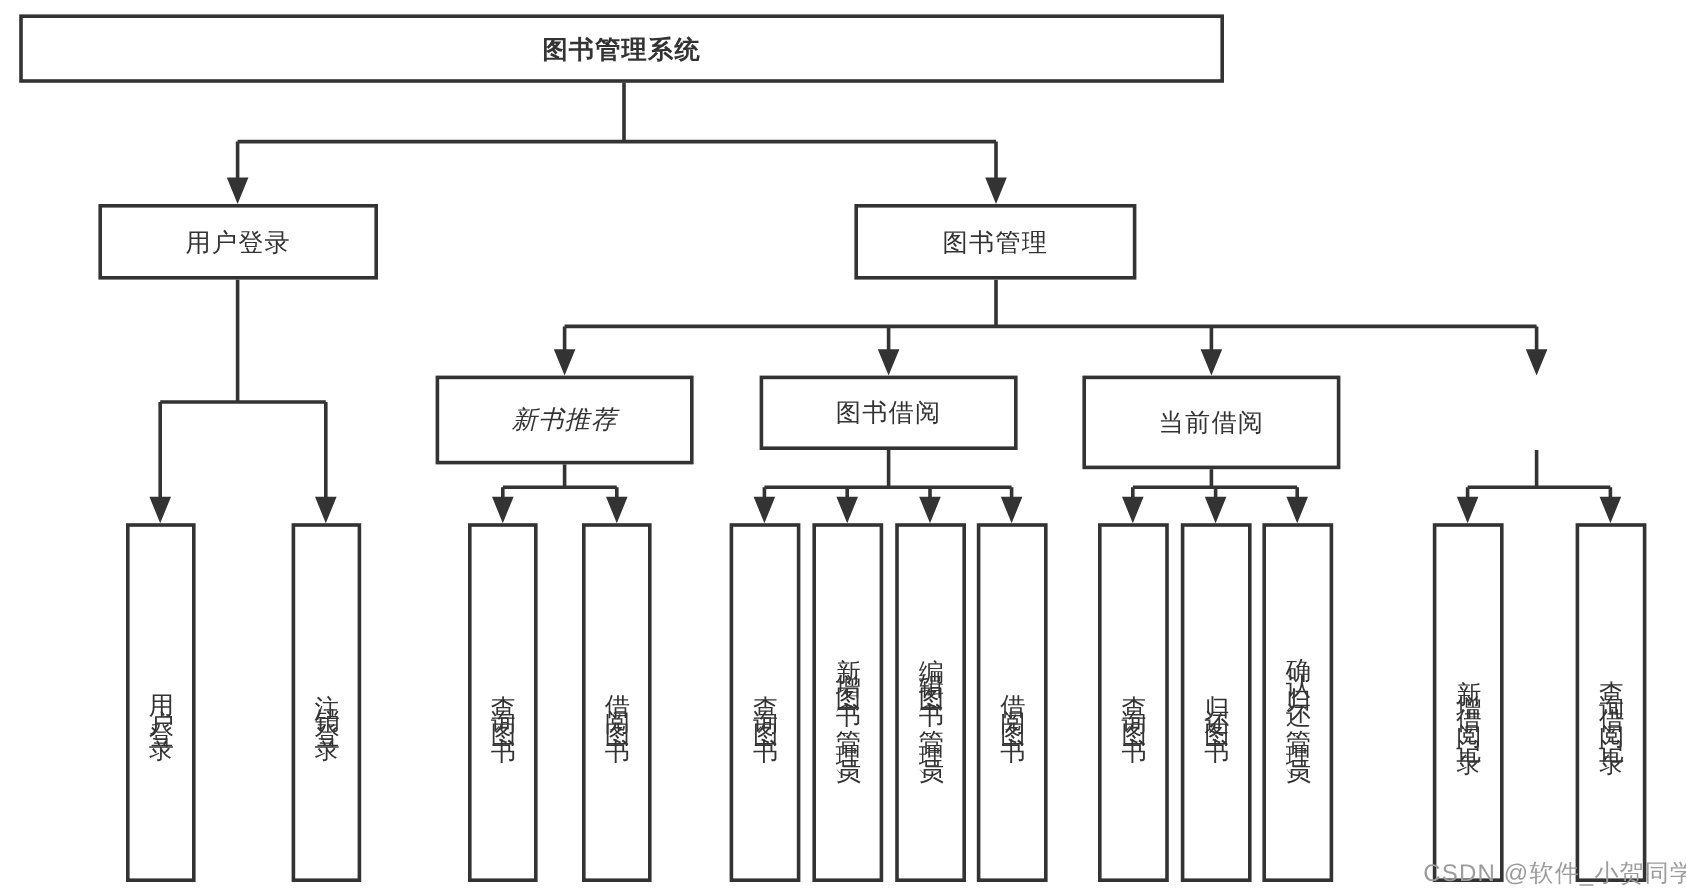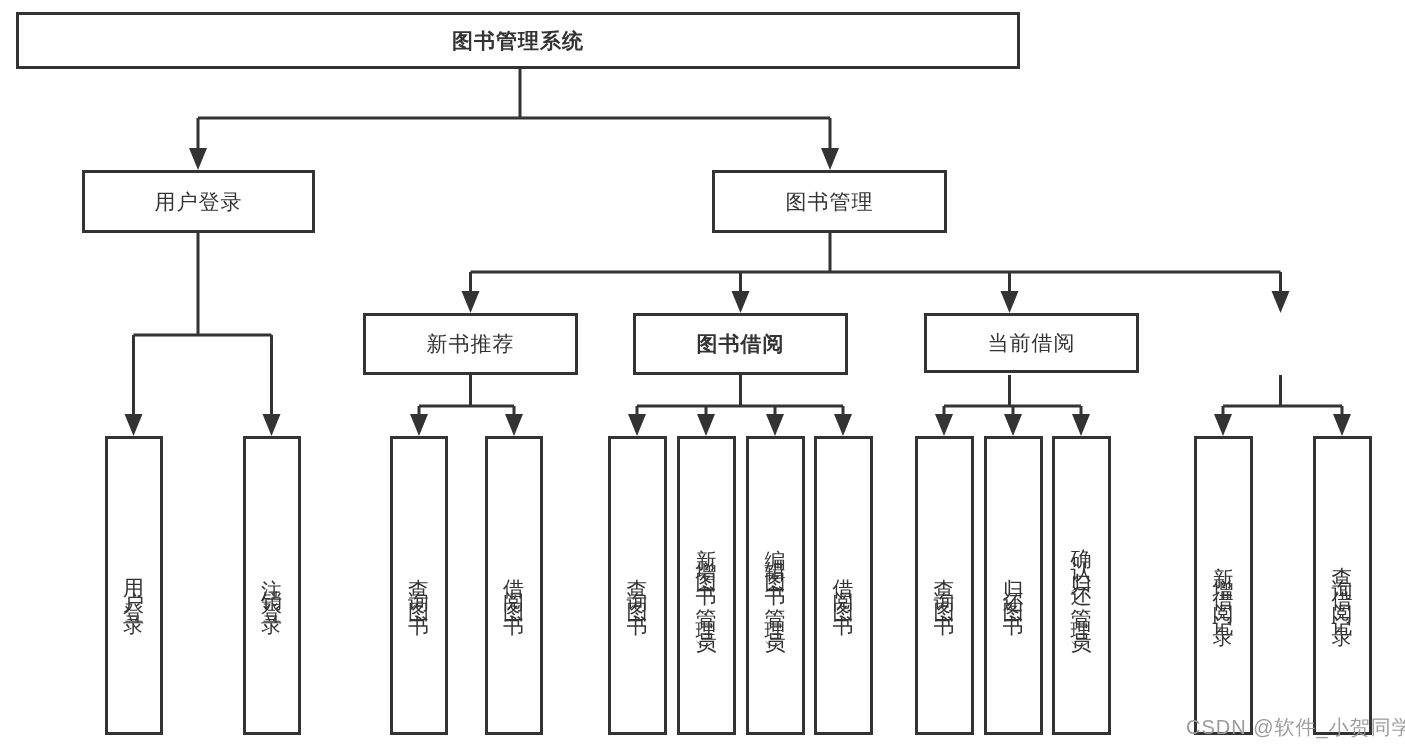--- a/index.html
+++ b/index.html
@@ -114,23 +114,23 @@
       M 1214 414 L 1232 414 L 1223 436 Z
       M 1333 414 L 1351 414 L 1342 436 Z
     "></path>
   </svg>
 
   <div class="node h" style="left:16px; top:12px; width:1004px; height:57px;font-weight:bold;">图书管理系统</div>
 
   <div class="node h" style="left:82px; top:170px; width:233px; height:63px;">用户登录</div>
   <div class="node h" style="left:712px; top:170px; width:235px; height:63px;">图书管理</div>
 
-  <div class="node h" style="left:363px; top:313px; width:215px; height:62px;">新书推荐</div>
-  <div class="node h" style="left:633px; top:313px; width:215px; height:62px;font-weight:bold;">图书借阅</div>
-  <div class="node h" style="left:924px; top:313px; width:215px; height:60px;">当前借阅</div>
+  <div class="node h" style="left:363px; top:313px; width:215px; height:74px;font-style:italic;">新书推荐</div>
+  <div class="node h" style="left:633px; top:313px; width:215px; height:62px;">图书借阅</div>
+  <div class="node h" style="left:902px; top:313px; width:215px; height:78px;">当前借阅</div>
 
   <div class="node v" style="left:105px; top:436px; width:58px; height:299px;">
     <span class="vtext">用户登录</span>
   </div>
   <div class="node v" style="left:243px; top:436px; width:58px; height:299px;">
     <span class="vtext">注销登录</span>
   </div>
 
   <div class="node v" style="left:390px; top:436px; width:58px; height:299px;">
     <span class="vtext">查询图书</span>

